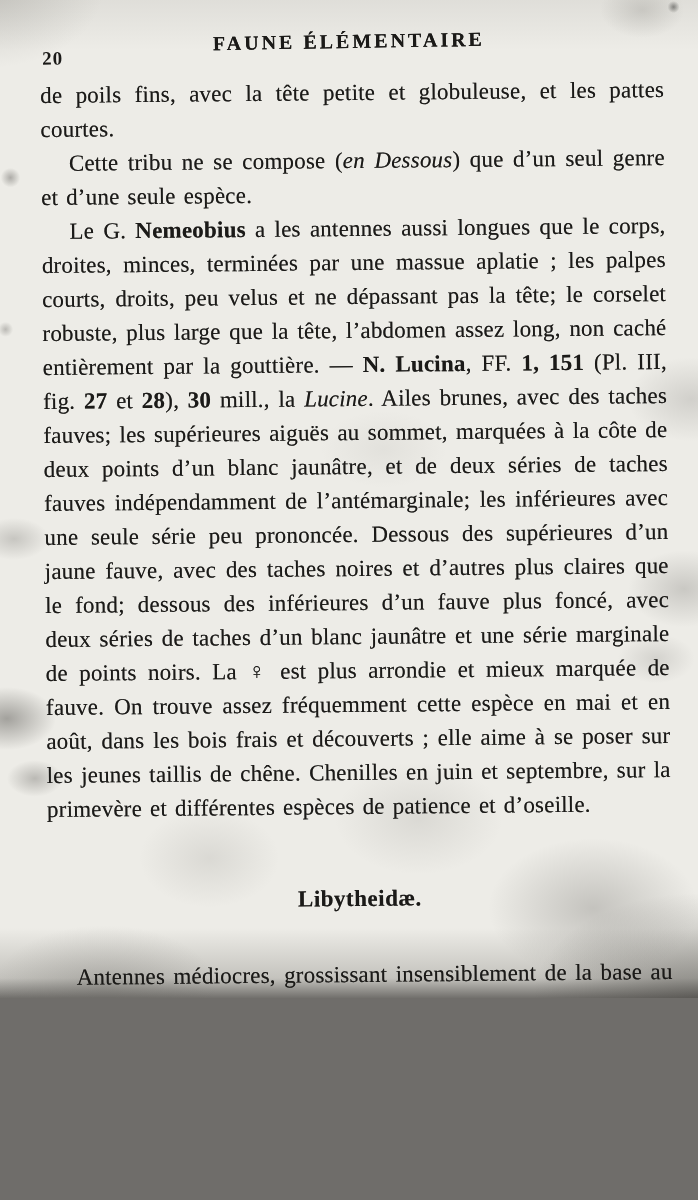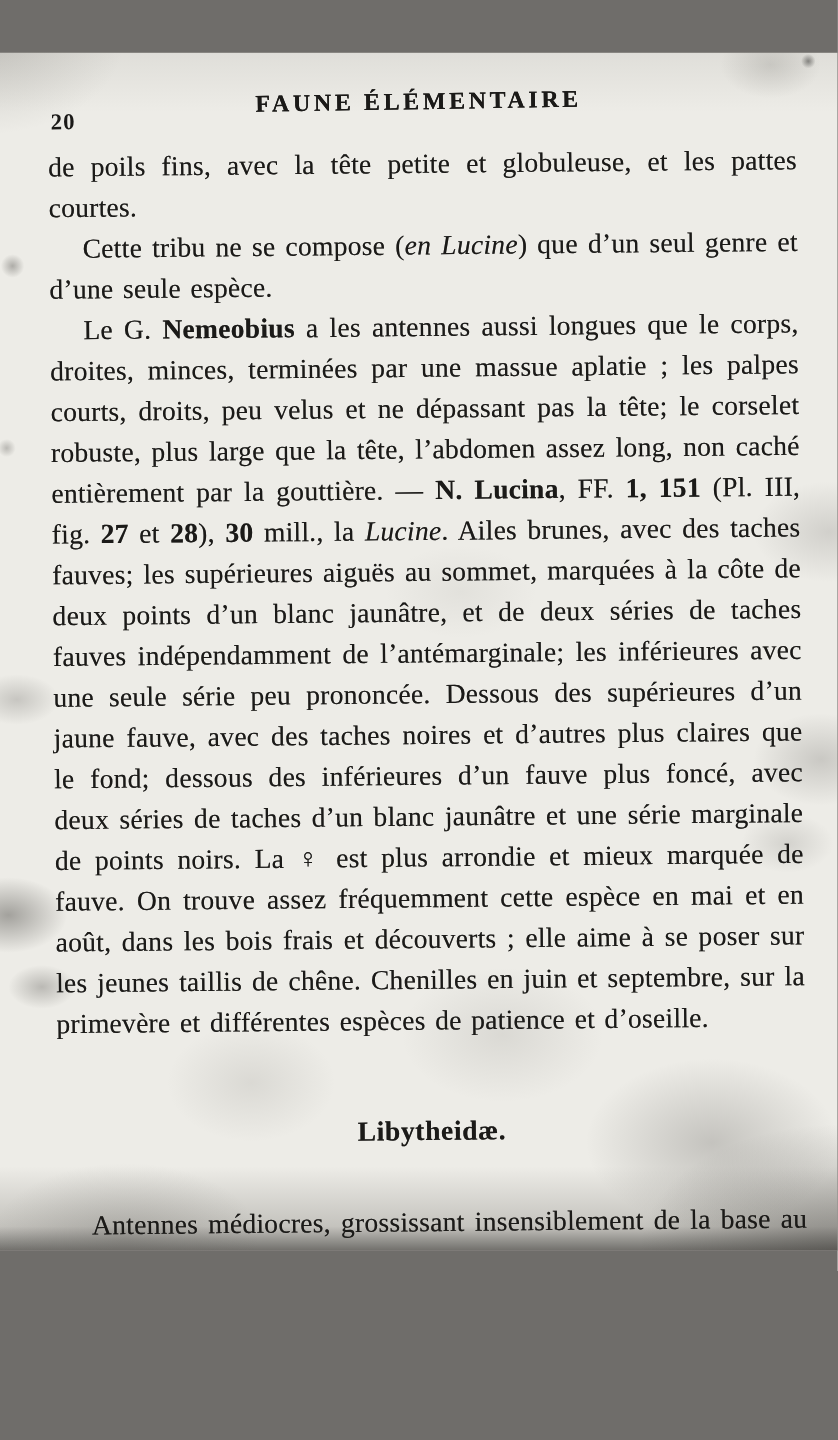--- a/index.html
+++ b/index.html
@@ -27,21 +27,20 @@
       radial-gradient(ellipse 90px 60px at 99% 40%, rgba(110,108,104,.22), transparent 70%),
       radial-gradient(ellipse 80px 55px at 98% 59%, rgba(100,98,94,.26), transparent 70%),
       radial-gradient(ellipse 55px 35px at 94% 66%, rgba(110,108,104,.2), transparent 70%),
       radial-gradient(ellipse 120px 80px at 60% 82%, rgba(120,118,112,.16), transparent 70%),
       radial-gradient(ellipse 100px 70px at 30% 86%, rgba(120,118,112,.16), transparent 70%),
       radial-gradient(ellipse 90px 55px at 55% 45%, rgba(130,128,122,.10), transparent 70%),
       radial-gradient(ellipse 150px 100px at 85% 91%, rgba(90,88,84,.28), transparent 70%),
       radial-gradient(ellipse 220px 140px at 100% 100%, rgba(60,58,54,.42), transparent 75%),
       radial-gradient(ellipse 160px 90px at 15% 99%, rgba(100,98,94,.28), transparent 70%),
       linear-gradient(to bottom, rgba(140,138,132,.14) 0%, transparent 5%, transparent 93%, rgba(110,108,102,.32) 98%, rgba(55,53,50,.68) 100%);
-    margin-top: 44px;
   }
   .running-head {
     position: absolute;
     top: 30px; left: 0; right: 0;
     height: 36px;
     transform: rotate(-0.9deg);
   }
   .page-num {
     position: absolute;
     left: 42px; top: 13px;
@@ -86,19 +85,19 @@
 
 <div class="page">
 
   <div class="running-head">
     <span class="page-num">20</span>
     <div class="running-title">FAUNE ÉLÉMENTAIRE</div>
   </div>
 
   <div class="body-text">
     <p class="para"><span class="seg-n">de poils fins, avec la tête petite et globuleuse, et les pattes courtes.</span></p>
-    <p class="para indent"><span class="seg-n">Cette tribu ne se compose (</span><span class="seg-i">en Lucine</span><span class="seg-n">) que d’un seul genre et d’une seule espèce.</span></p>
+    <p class="para indent"><span class="seg-n">Cette tribu ne se compose (</span><span class="seg-i">en Dessous</span><span class="seg-n">) que d’un seul genre et d’une seule espèce.</span></p>
     <p class="para indent"><span class="seg-n">Le G. </span><span class="seg-b">Nemeobius</span><span class="seg-n"> a les antennes aussi longues que le corps, droites, minces, terminées par une massue aplatie ; les palpes courts, droits, peu velus et ne dépassant pas la tête; le corselet robuste, plus large que la tête, l’abdomen assez long, non caché entièrement par la gouttière. — </span><span class="seg-bi">N. Lucina</span><span class="seg-n">, FF. </span><span class="seg-b">1, 151</span><span class="seg-n"> (Pl. III, fig. </span><span class="seg-b">27</span><span class="seg-n"> et </span><span class="seg-b">28</span><span class="seg-n">), </span><span class="seg-b">30</span><span class="seg-n"> mill., la </span><span class="seg-i">Lucine</span><span class="seg-n">. Ailes brunes, avec des taches fauves; les supérieures aiguës au sommet, marquées à la côte de deux points d’un blanc jaunâtre, et de deux séries de taches fauves indépendamment de l’antémarginale; les inférieures avec une seule série peu prononcée. Dessous des supérieures d’un jaune fauve, avec des taches noires et d’autres plus claires que le fond; dessous des inférieures d’un fauve plus foncé, avec deux séries de taches d’un blanc jaunâtre et une série marginale de points noirs. La ♀ est plus arrondie et mieux marquée de fauve. On trouve assez fréquemment cette espèce en mai et en août, dans les bois frais et découverts ; elle aime à se poser sur les jeunes taillis de chêne. Chenilles en juin et septembre, sur la primevère et différentes espèces de patience et d’oseille.</span></p>
     <h2 class="section-heading">Libytheidæ.</h2>
     <p class="para indent"><span class="seg-n">Antennes médiocres, grossissant insensiblement de la base au sommet; palpes longs, formant un bec prolongé,</span></p>
   </div>
 
 </div>
 
 </body></html>

